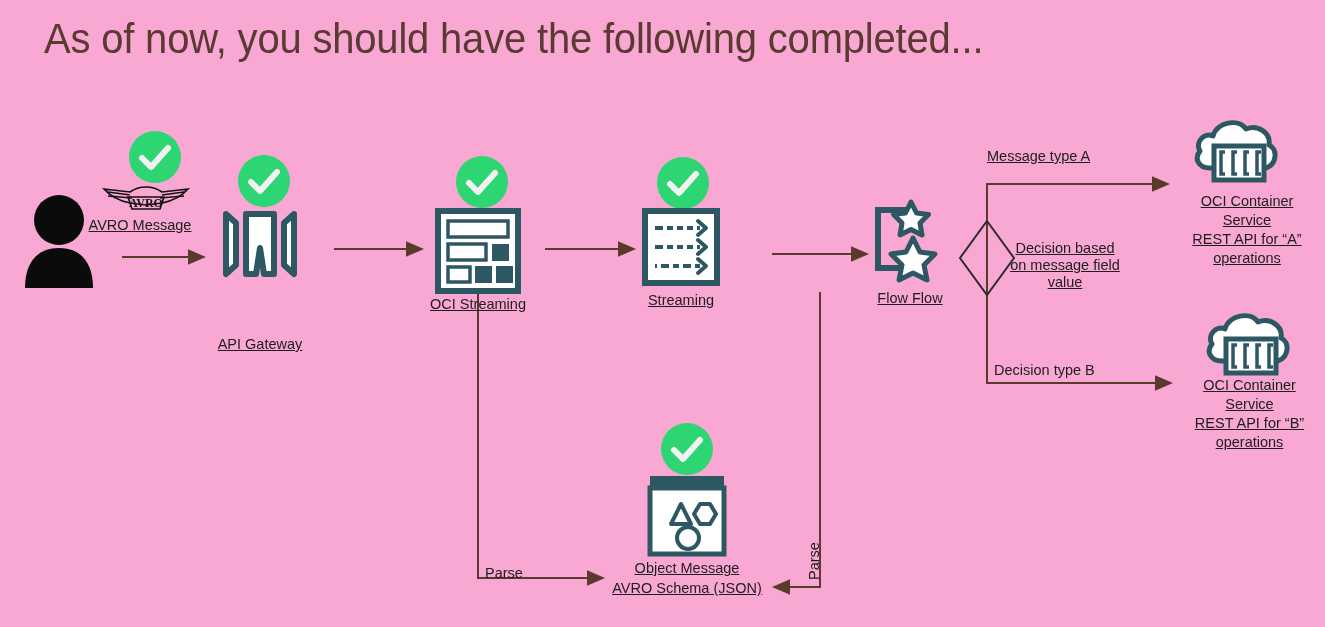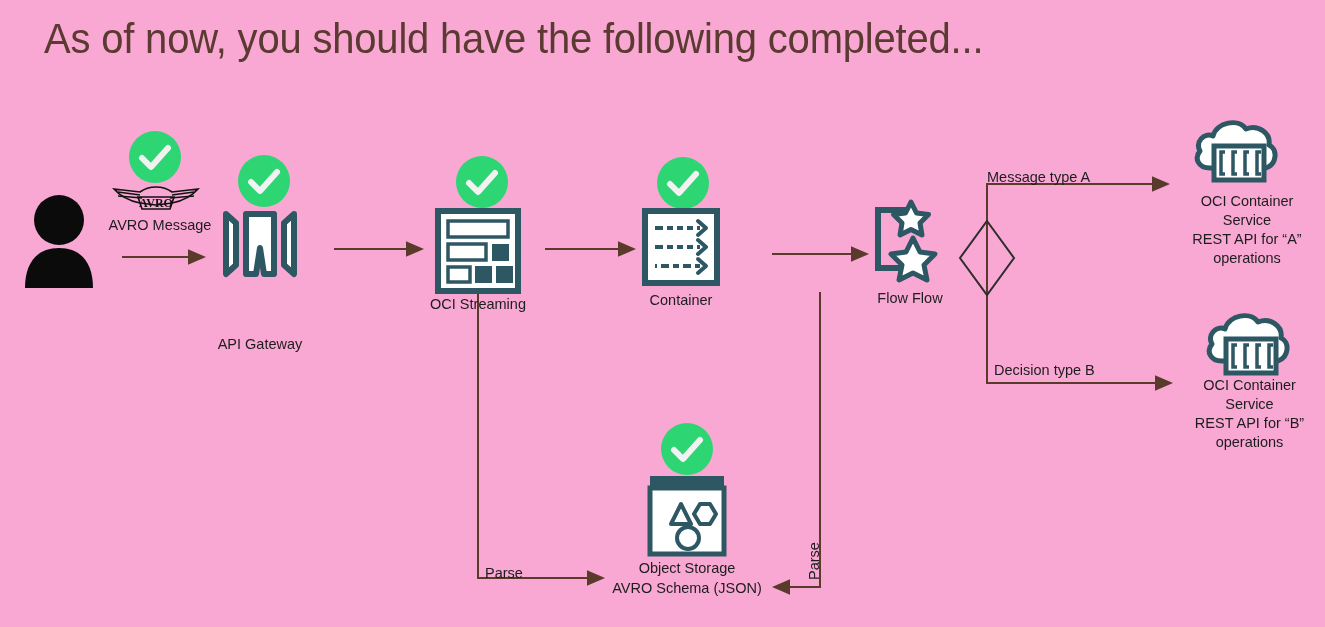--- a/index.html
+++ b/index.html
@@ -29,20 +29,21 @@
     transform-origin: left center;
     white-space: nowrap;
   }
   .node-label {
     position: absolute;
     text-align: center;
     font-size: 14.5px;
     line-height: 17px;
     color: #1d1d1d;
     white-space: pre-line;
+    text-decoration: underline;
   }
   .edge-label {
     position: absolute;
     font-size: 14.5px;
     line-height: 17px;
     color: #1d1d1d;
     white-space: pre-line;
   }
   .vert-label {
     position: absolute;
@@ -101,31 +102,31 @@
       <path d="M39,56 C16,56 5,72 5,96 L73,96 C73,72 62,56 39,56 Z" fill="#0b0b0b"></path>
     </svg>
   </div>
 
   <div class="check" style="left:129px; top:131px;">
     <svg width="52" height="52" viewBox="0 0 52 52">
       <circle cx="26" cy="26" r="26" fill="#2ed573"></circle>
       <path d="M13,27 L22,36 L39,17" fill="none" stroke="#f2f2f2" stroke-width="6" stroke-linecap="round" stroke-linejoin="round"></path>
     </svg>
   </div>
-  <div class="icon-wrap" style="left:110px; top:183px;">
+  <div class="icon-wrap" style="left:100px; top:183px;">
     <svg width="92" height="32" viewBox="0 0 92 32">
       <g fill="#111">
         <path d="M46,4 C40,4 34,6 30,9 L4,6 C10,13 20,18 30,20 L46,22 L62,20 C72,18 82,13 88,6 L62,9 C58,6 52,4 46,4 Z" fill="none" stroke="#111" stroke-width="1.6"></path>
         <path d="M8,9 L30,12 M8,13 L32,15 M84,9 L62,12 M84,13 L60,15" stroke="#111" stroke-width="1.3" fill="none"></path>
         <path d="M28,14 L64,14 L60,26 L32,26 Z" fill="none" stroke="#111" stroke-width="1.6"></path>
         <text x="46" y="24" font-family="Liberation Serif, serif" font-size="12" font-weight="bold" text-anchor="middle" fill="#111">AVRO</text>
       </g>
     </svg>
   </div>
-  <div class="node-label" style="left:100px; top:217px; width:120px;">AVRO Message</div>
+  <div class="node-label" style="left:80px; top:217px; width:120px;">AVRO Message</div>
 
   <div class="check" style="left:238px; top:155px;">
     <svg width="52" height="52" viewBox="0 0 52 52">
       <circle cx="26" cy="26" r="26" fill="#2ed573"></circle>
       <path d="M13,27 L22,36 L39,17" fill="none" stroke="#f2f2f2" stroke-width="6" stroke-linecap="round" stroke-linejoin="round"></path>
     </svg>
   </div>
   <div class="icon-wrap" style="left:212px; top:196px;">
     <svg width="96" height="96" viewBox="0 0 96 96">
       <g fill="#ffffff" stroke="#2e5764" stroke-width="6" stroke-linejoin="round">
@@ -168,53 +169,56 @@
       <g stroke="#2e5764" stroke-width="4" fill="none" stroke-linecap="butt">
         <path d="M14,21 H22 M26,21 H32 M36,21 H42 M46,21 H52 M56,21 H59" stroke-dasharray="0"></path>
         <path d="M57,14 L65,21 L57,28" stroke-width="4" stroke-linejoin="round" stroke-linecap="round"></path>
         <path d="M14,40 H22 M26,40 H32 M36,40 H42 M46,40 H52 M56,40 H59"></path>
         <path d="M57,33 L65,40 L57,47" stroke-width="4" stroke-linejoin="round" stroke-linecap="round"></path>
         <path d="M14,59 H16 M20,59 H28 M32,59 H38 M42,59 H50 M54,59 H59"></path>
         <path d="M57,52 L65,59 L57,66" stroke-width="4" stroke-linejoin="round" stroke-linecap="round"></path>
       </g>
     </svg>
   </div>
-  <div class="node-label" style="left:621px; top:292px; width:120px;">Container</div>
+  <div class="node-label" style="left:621px; top:292px; width:120px;">Streaming</div>
 
   <div class="icon-wrap" style="left:868px; top:200px;">
     <svg width="84" height="90" viewBox="0 0 84 90">
       <path d="M44,10 L10,10 L10,68 L44,68" fill="none" stroke="#2e5764" stroke-width="6"></path>
       <path d="M43,2 L48.5,13 L60.5,14.5 L52,23 L54,35 L43,29.5 L32,35 L34,23 L25.5,14.5 L37.5,13 Z" fill="#ffffff" stroke="#2e5764" stroke-width="5" stroke-linejoin="round"></path>
       <path d="M45,38 L52,52 L67,54 L56,65 L59,80 L45,73 L31,80 L34,65 L23,54 L38,52 Z" fill="#ffffff" stroke="#2e5764" stroke-width="5" stroke-linejoin="round"></path>
     </svg>
   </div>
   <div class="node-label" style="left:855px; top:290px; width:110px;">Flow Flow</div>
 
-
-  <div class="edge-label" style="left:987px; top:169px;">Message type A</div>
+  <div class="node-label" style="left:1000px; top:240px; width:130px; text-align:center;">Decision based
+on message field
+value</div>
+
+  <div class="edge-label" style="left:987px; top:148px;text-decoration:underline;">Message type A</div>
   <div class="edge-label" style="left:994px; top:362px;">Decision type B</div>
   <div class="edge-label" style="left:485px; top:565px;">Parse</div>
   <div class="vert-label" style="left:806px; top:580px;">Parse</div>
 
   <div class="check" style="left:661px; top:423px;">
     <svg width="52" height="52" viewBox="0 0 52 52">
       <circle cx="26" cy="26" r="26" fill="#2ed573"></circle>
       <path d="M13,27 L22,36 L39,17" fill="none" stroke="#f2f2f2" stroke-width="6" stroke-linecap="round" stroke-linejoin="round"></path>
     </svg>
   </div>
   <div class="icon-wrap" style="left:646px; top:472px;">
     <svg width="82" height="86" viewBox="0 0 82 86">
       <rect x="4" y="4" width="74" height="10" fill="#2e5764"></rect>
       <rect x="4" y="16" width="74" height="66" fill="#ffffff" stroke="#2e5764" stroke-width="5"></rect>
       <path d="M25,52 L35,32 L45,52 Z" fill="#ffffff" stroke="#2e5764" stroke-width="4" stroke-linejoin="round"></path>
       <path d="M54,32 L64,32 L70,42 L64,52 L54,52 L48,42 Z" fill="#ffffff" stroke="#2e5764" stroke-width="4" stroke-linejoin="round"></path>
       <circle cx="42" cy="66" r="11" fill="#ffffff" stroke="#2e5764" stroke-width="4"></circle>
     </svg>
   </div>
-  <div class="node-label" style="left:597px; top:558px; width:180px; line-height:20px;">Object Storage
+  <div class="node-label" style="left:597px; top:558px; width:180px; line-height:20px;">Object Message
 AVRO Schema (JSON)</div>
 
   <div class="icon-wrap" style="left:1192px; top:112px;">
     <svg width="88" height="76" viewBox="0 0 88 76">
       <path d="M18,56 C6,56 2,46 8,39 C3,30 12,20 21,24 C25,10 46,6 54,17 C66,12 79,21 77,33 C86,37 85,52 74,56 Z" fill="#ffffff" stroke="#2e5764" stroke-width="5" stroke-linejoin="round"></path>
       <rect x="22" y="34" width="50" height="34" fill="#ffffff" stroke="#2e5764" stroke-width="5"></rect>
       <g stroke="#2e5764" stroke-width="3.5" fill="none">
         <path d="M33,40 L29,40 L29,62 L33,62"></path>
         <path d="M45,40 L41,40 L41,62 L45,62"></path>
         <path d="M57,40 L53,40 L53,62 L57,62"></path>

